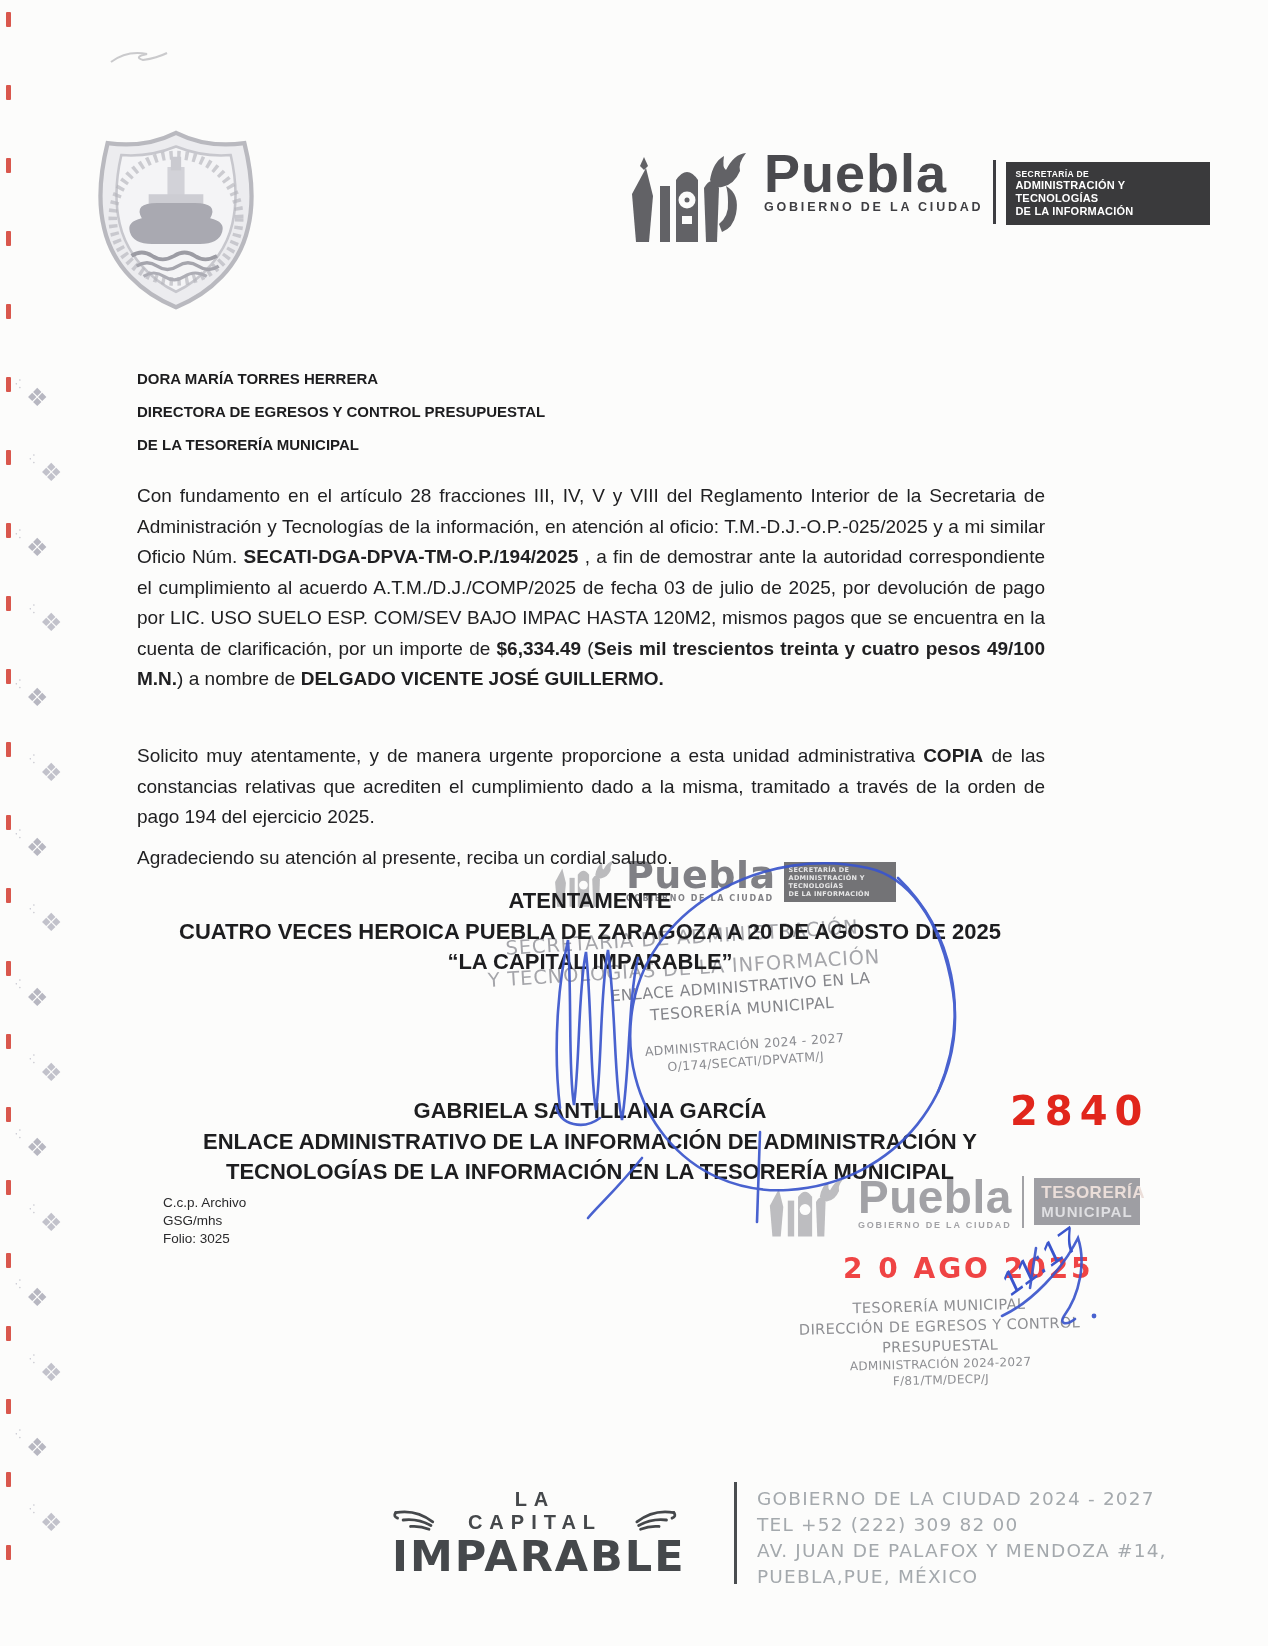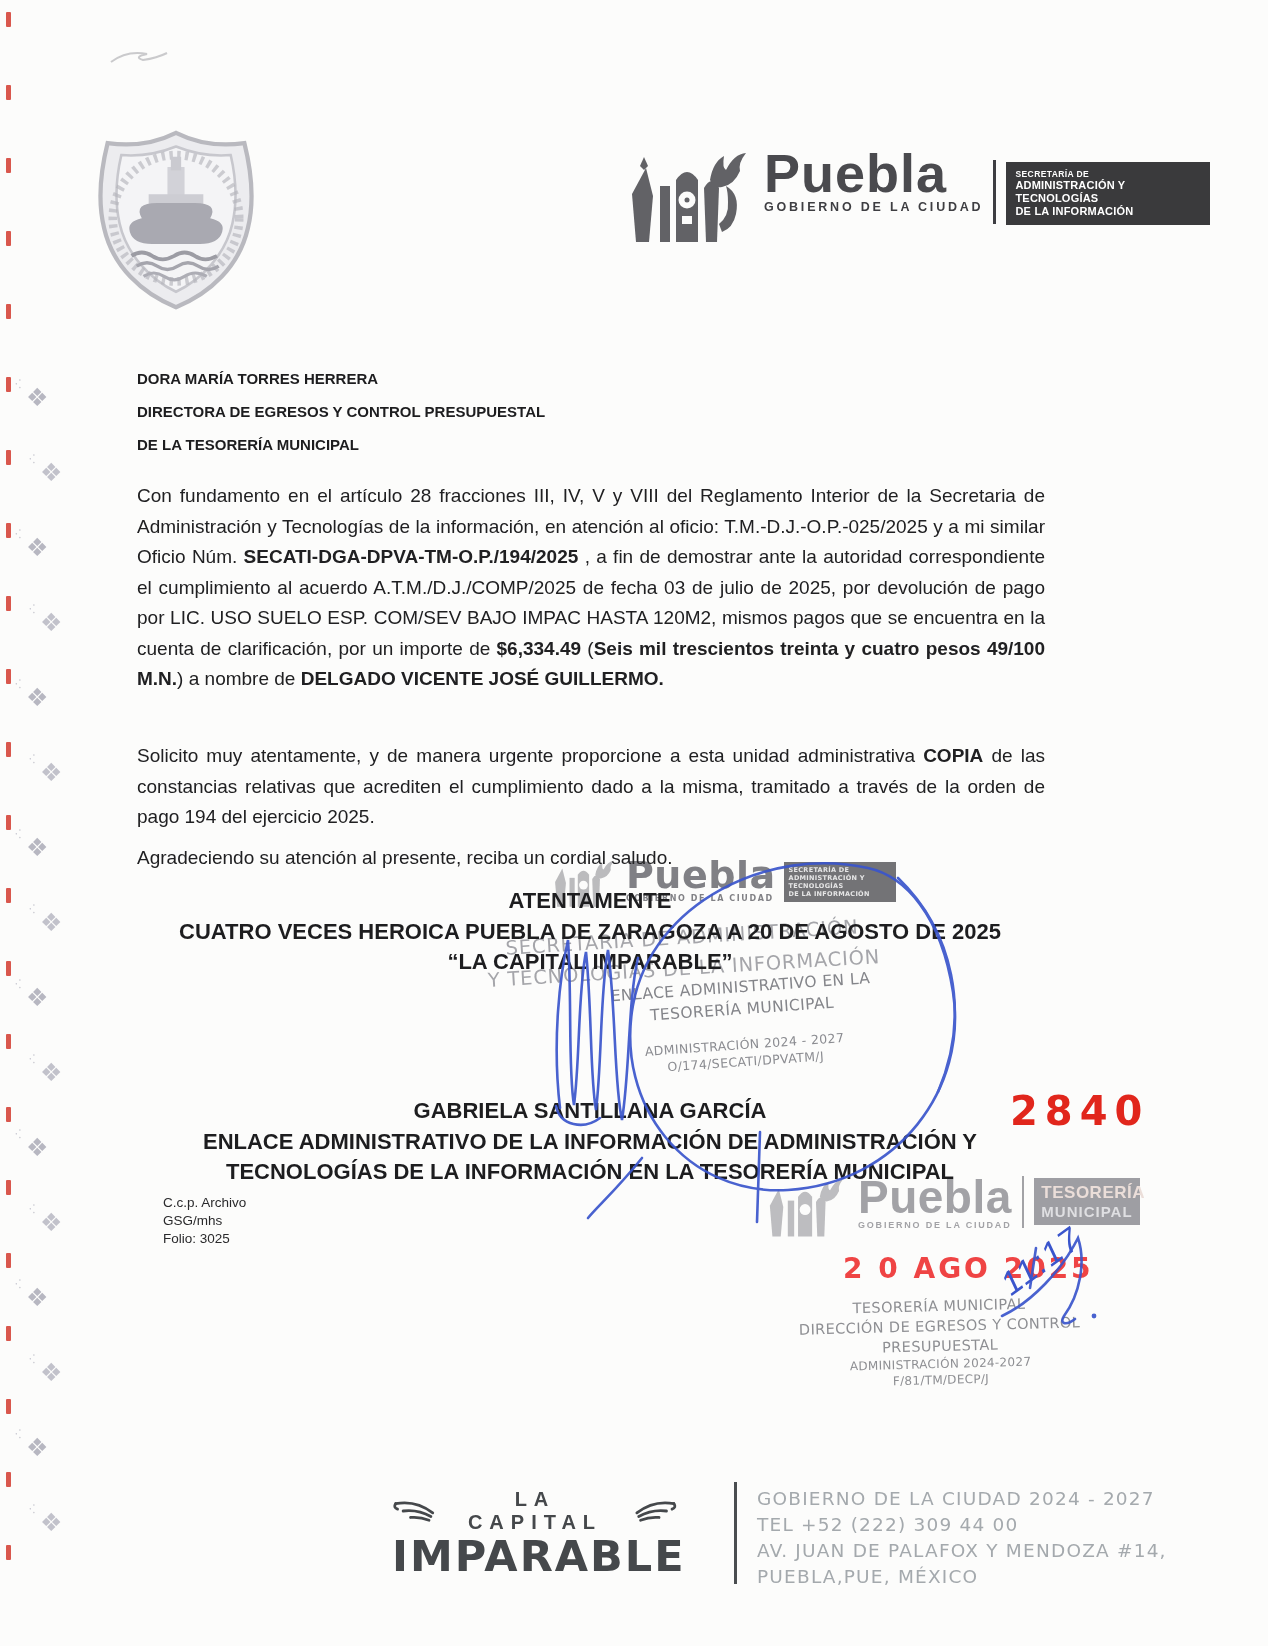--- a/index.html
+++ b/index.html
@@ -57,21 +57,21 @@
   .rec-box .r1{font-size:17px;font-weight:bold;letter-spacing:.5px;color:#eadcd7}
   .rec-box .r2{font-size:15px;font-weight:bold;letter-spacing:1px;color:#dddde0}
   .date-red{left:843px;top:1252px;font-size:28px;font-weight:bold;color:#ef4444;letter-spacing:3px;z-index:3;font-family:"DejaVu Sans",sans-serif}
   .time-blue{left:996px;top:1242px;font-size:33px;color:#3a55cc;transform:rotate(-36deg);z-index:4;font-style:italic;letter-spacing:2px}
   .office{left:790px;top:1296px;width:300px;text-align:center;color:#8e8f93;font-family:"DejaVu Sans",sans-serif;z-index:1}
   .office .l{font-size:14.5px;line-height:20px;letter-spacing:.4px}
   .office .sm{font-size:12px;line-height:16px;letter-spacing:.3px}
 
   
   .foot-logo{left:392px;top:1488px;width:286px;text-align:center;color:#45484b;z-index:1}
-  .foot-row{display:flex;align-items:center;justify-content:center;gap:14px}
+  .foot-row{display:flex;align-items:flex-end;justify-content:center;gap:14px}
   .foot-cap{font-weight:bold;font-size:20px;letter-spacing:7px}
   .foot-imp{font-weight:bold;font-size:43px;letter-spacing:2px;line-height:44px;font-family:"DejaVu Sans",sans-serif}
   .foot-sep{left:734px;top:1482px;width:3px;height:102px;background:#4a4d50;z-index:1}
   .foot-addr{left:757px;top:1486px;font-size:18.5px;line-height:26px;color:#a4a9ad;letter-spacing:1.2px;z-index:1;font-family:"DejaVu Sans",sans-serif}
 
   svg.overlay{left:0;top:0;width:1268px;height:1646px;z-index:4;pointer-events:none}
 </style>
 </head>
 <body>
 
@@ -278,21 +278,21 @@
             <path d="M40 24 Q30 20 20 21"></path>
           <path d="M4 6 q-3 4 2 6"></path>
         </g>
       </svg>
     </div>
     <div class="foot-imp">IMPARABLE</div>
   </div>
   <div class="abs foot-sep"></div>
   <div class="abs foot-addr">
     <div>GOBIERNO DE LA CIUDAD 2024 - 2027</div>
-    <div>TEL +52 (222) 309 44 00</div>
+    <div>TEL +52 (222) 309 82 00</div>
     <div>AV. JUAN DE PALAFOX Y MENDOZA #14,</div>
     <div>PUEBLA,PUE, MÉXICO</div>
   </div>
 
   <svg class="abs overlay">
     <g stroke="#3a55cc" stroke-width="2.6" fill="none" stroke-linecap="round" opacity=".92">
       <path d="M868 868 C770 846 652 902 633 1005 C615 1105 686 1196 788 1190 C898 1183 968 1088 953 992 C941 915 905 876 868 868"></path>
       <path d="M898 878 C952 930 972 1012 938 1092"></path>
       <path d="M560 1108 C552 1040 560 975 568 940 C572 1000 568 1070 574 1105 C580 1060 578 990 586 952 C592 1010 590 1078 596 1110 C602 1062 600 992 608 950 C616 1010 614 1085 622 1120 C630 1070 628 1000 638 958"></path>
       <path d="M556 1106 C560 1126 584 1130 600 1118"></path>

